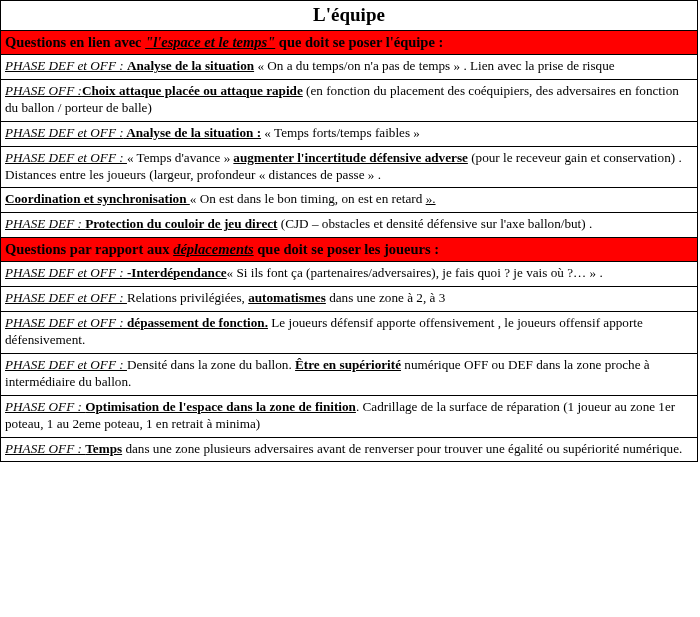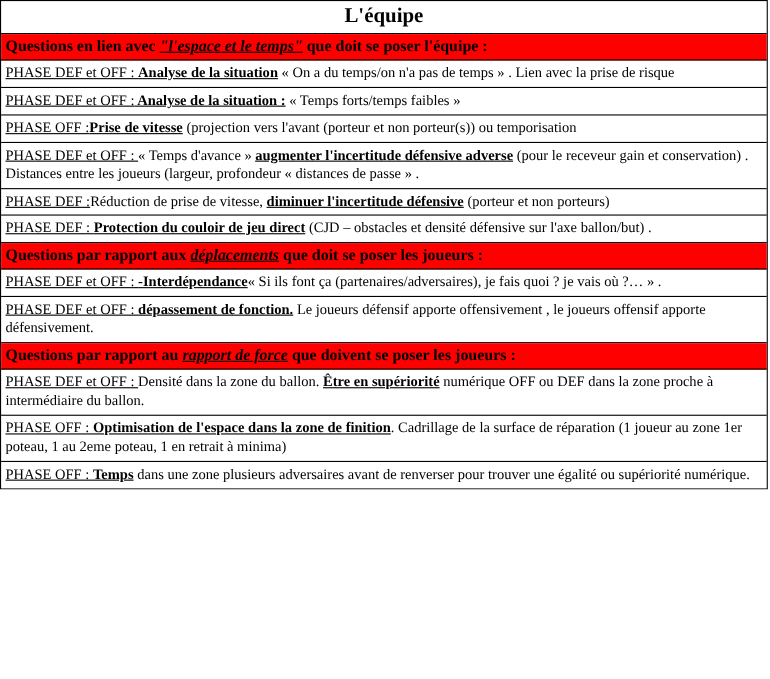--- a/index.html
+++ b/index.html
@@ -30,81 +30,81 @@
     line-height:1.28;
   }
   .row:last-child{border-bottom:none;}
   .header-row{
     background:#ff0000;
     font-weight:bold;
     font-size:14.5px;
     padding:2px 4px 3px 4px;
     line-height:1.25;
   }
-  .it{}
+  .it{font-style:italic;}
   .u{text-decoration:underline;}
   .bu{font-weight:bold;text-decoration:underline;}
   .iu{font-style:italic;text-decoration:underline;}
   .spacer{display:inline-block;width:3px;}
 </style>
 </head>
 <body>
 
 <div class="doc">
 
   <div class="title-row">L'équipe</div>
 
   <div class="row header-row">
     <span>Questions en lien avec </span><span class="iu">"l'espace et le temps"</span><span> que doit se poser l'équipe :</span>
   </div>
 
   <div class="row">
     <span class="it u">PHASE DEF et OFF : </span><span class="bu">Analyse de la situation</span><span> « On a du temps/on n'a pas de temps » . Lien avec la prise de risque</span>
   </div>
 
+  <div class="row">
+    <span class="it u">PHASE OFF :</span><span class="bu">Choix attaque placée ou attaque  rapide</span><span> (en fonction du placement des coéquipiers, des adversaires en fonction du ballon / porteur de balle)</span>
+  </div>
 
   <div class="row">
     <span class="it u">PHASE DEF et OFF :</span><span class="bu"> Analyse de la situation :</span><span> « Temps forts/temps faibles »</span>
   </div>
 
-  <div class="row">
-    <span class="it u">PHASE  OFF :</span><span class="bu">Prise de vitesse</span><span> (projection vers l'avant (porteur et non porteur(s))  ou temporisation</span>
-  </div>
 
   <div class="row">
     <span class="it u">PHASE DEF et OFF : </span><span>« Temps d'avance »</span><span class="spacer"></span><span class="bu">augmenter l'incertitude défensive adverse</span><span> (pour le receveur gain et conservation) . Distances entre les joueurs (largeur, profondeur « distances de passe » .</span>
   </div>
 
+  <div class="row">
+    <span class="bu">Coordination et synchronisation </span><span> « On est dans le bon timing, on est en retard </span><span class="u">».</span>
+  </div>
 
-  <div class="row">
-    <span class="it u">PHASE DEF :</span><span>Réduction de prise de vitesse, </span><span class="bu">diminuer l'incertitude défensive</span><span> (porteur et non porteurs)</span>
-  </div>
 
   <div class="row">
     <span class="it u">PHASE DEF : </span><span class="bu">Protection du couloir de jeu direct</span><span> (CJD – obstacles et densité défensive sur l'axe ballon/but) .</span>
   </div>
 
 
   <div class="row header-row">
     <span>Questions par rapport aux </span><span class="iu">déplacements</span><span>  que doit se poser les joueurs :</span>
   </div>
 
   <div class="row">
     <span class="it u">PHASE DEF et OFF : </span><span class="bu"> -Interdépendance</span><span>« Si ils font ça (partenaires/adversaires), je fais quoi ? je vais où ?… » .</span>
   </div>
 
+  <div class="row">
+    <span class="it u">PHASE DEF et OFF : </span><span>Relations privilégiées, </span><span class="bu">automatismes</span><span>  dans une zone à 2, à 3</span>
+  </div>
 
 
   <div class="row">
     <span class="it u">PHASE DEF et OFF : </span><span class="bu">dépassement de fonction.</span><span> Le joueurs défensif apporte offensivement , le joueurs offensif apporte défensivement.</span>
   </div>
 
-  <div class="row header-row">
-    <span>Questions par rapport au </span><span class="iu">rapport de force</span><span> que doivent se poser les joueurs :</span>
-  </div>
 
   <div class="row">
     <span class="it u">PHASE DEF et OFF : </span><span>Densité dans la zone du ballon. </span><span class="bu">Être en supériorité</span><span> numérique OFF ou DEF dans la zone proche à intermédiaire du ballon.</span>
   </div>
 
   <div class="row">
     <span class="it u">PHASE OFF : </span><span class="bu">Optimisation de l'espace dans la zone de finition</span><span>. Cadrillage de la surface de réparation (1 joueur au zone 1er poteau, 1 au 2eme poteau, 1 en retrait à minima)</span>
   </div>
 
   <div class="row">

